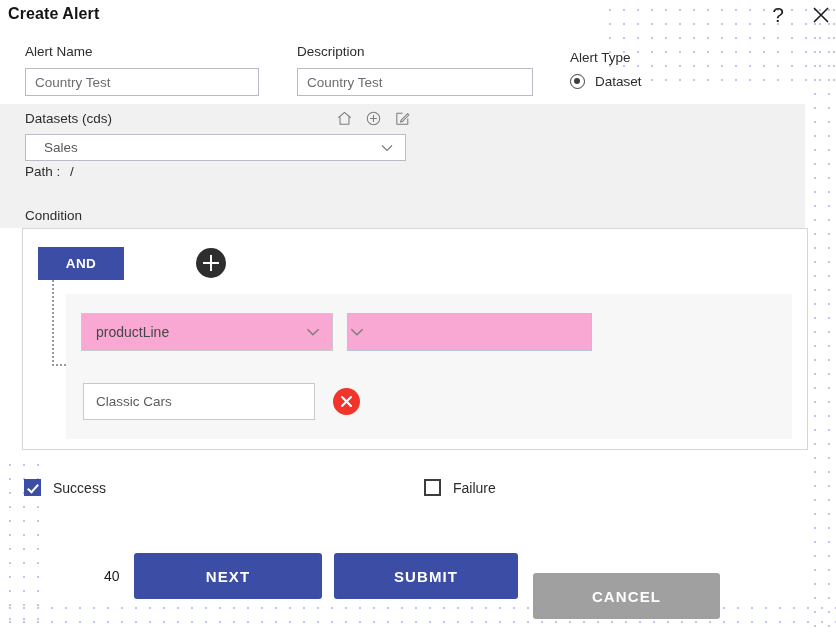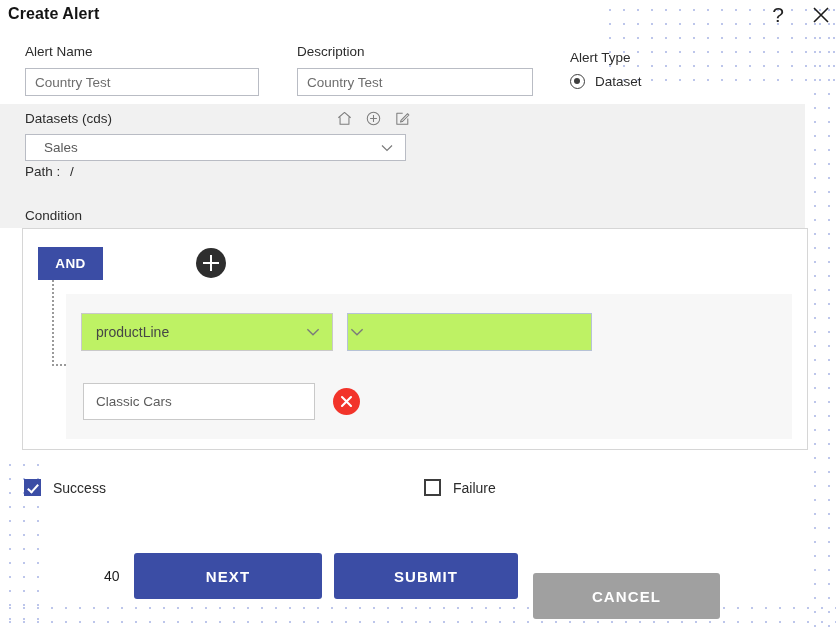--- a/index.html
+++ b/index.html
@@ -162,21 +162,21 @@
   }
 
   
   #logic-toggle {
     position: absolute;
     left: 38px; top: 247px;
     display: flex;
     height: 33px;
   }
   .logic-btn {
-    width: 65px;
+    width: 86px;
     display: flex;
     align-items: center;
     justify-content: center;
     font-size: 13.5px;
     font-weight: bold;
     letter-spacing: .4px;
     cursor: pointer;
     box-sizing: border-box;
   }
   .logic-btn.active { background: #3b4da5; color: #fff; }
@@ -211,21 +211,21 @@
   
   #condition-group {
     position: absolute;
     left: 66px; top: 294px;
     width: 726px; height: 145px;
     background: #f7f7f7;
   }
   .select-box {
     position: absolute;
     box-sizing: border-box;
-    background: #bef264;
+    background: #f9a8d4;
     display: flex;
     align-items: center;
     cursor: pointer;
   }
   #field-select {
     left: 81px; top: 313px;
     width: 252px; height: 38px;
     border: 1px solid #c9c9c9;
   }
   #operator-select {

